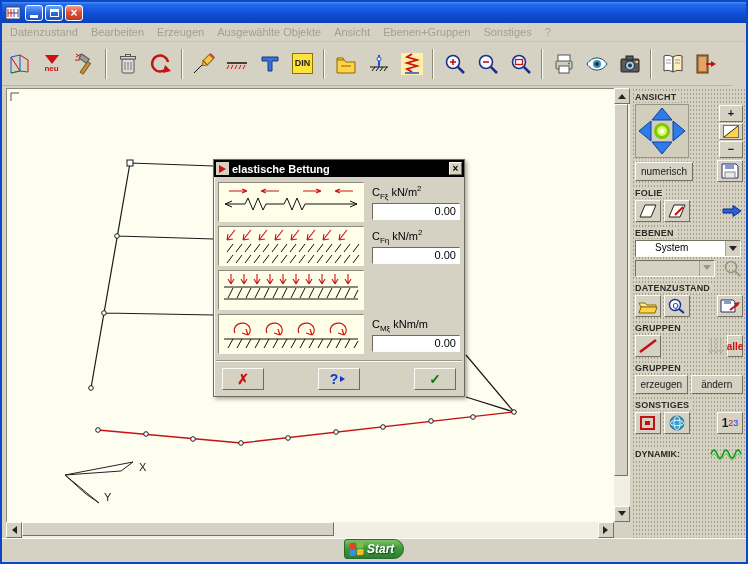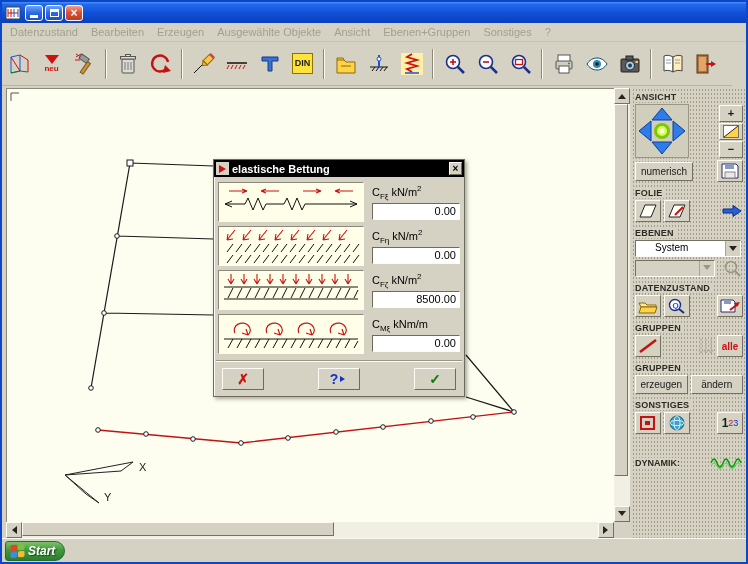--- a/index.html
+++ b/index.html
@@ -73,21 +73,21 @@
   .srow { display:flex; align-items:center; gap:3px; margin:2px 0; }
   .sb-btn { background:#d6d2c3; border:1px solid; border-color:#fcfbf5 #75715f #75715f #fcfbf5;
     display:flex; align-items:center; justify-content:center; font-size:10px; color:#1a1a1a; }
   .flaticon { display:flex; align-items:center; justify-content:center; }
   .navpad { width:54px; height:54px; background:#d2cebe; border:1px solid #9a9684;
     display:flex; align-items:center; justify-content:center; }
   .navcol { margin-left:auto; display:flex; flex-direction:column; gap:1px; }
   .navcol .sb-btn { width:24px; height:17px; font-weight:bold; font-size:11px; }
   .btn-numerisch { width:58px; height:19px; }
   .btn-sm { width:26px; height:22px; }
-  .btn-alle { width:26px; height:22px; color:#cc1111; font-weight:bold; }
+  .btn-alle { width:16px; height:22px; color:#cc1111; font-weight:bold; }
   .btn-grp { flex:1; height:19px; }
   .combo { display:flex; width:106px; height:17px; border:1px solid;
     border-color:#75715f #fcfbf5 #fcfbf5 #75715f; background:#fff;padding-left:16px; }
   .combo.disabled { background:#d6d2c3; width:80px; }
   .combo-text { flex:1; font-size:10px; padding:1px 3px; white-space:nowrap; overflow:hidden; }
   .cbtn { width:15px; background:#d6d2c3; border-left:1px solid #a8a496;
     display:flex; align-items:center; justify-content:center; }
   .digits { gap:0; }
   .d1 { font-size:12px; font-weight:bold; }
   .d2 { font-size:9px; color:#cc1111; vertical-align:super; }
@@ -123,21 +123,21 @@
   .dlg-btn { width:42px; height:22px; background:#d6d2c3; border:1px solid;
     border-color:#fcfbf5 #6f6b5a #6f6b5a #fcfbf5; font-size:14px; font-weight:bold;
     display:flex; align-items:center; justify-content:center; gap:2px; }
   .dlg-btn.cancel { color:#cc1111; }
   .dlg-btn.help   { color:#1133cc; }
   .dlg-btn.ok     { color:#117711; }
   .harrow { width:0; height:0; border:3px solid transparent; border-left:5px solid #1133cc; }
 
   
   .statusbar { position:absolute; left:0; bottom:0; width:744px; height:24px;
-    border-top:1px solid #fafaf2; display:flex; align-items:center; padding:0 3px; gap:5px; }
+    border-top:1px solid #fafaf2; display:flex; align-items:center; padding:0 3px; gap:5px;flex-direction:column; }
   .startbtn { height:20px; min-width:60px; background:linear-gradient(180deg,#7cc268,#3f9a3c 45%,#2e7d2f);
     border:1px solid #2a6a2a; border-radius:3px 10px 10px 3px; display:flex; align-items:center;
     gap:3px; padding:0 8px 0 4px; color:#fff; font-weight:bold; font-style:italic; font-size:12px;
     text-shadow:1px 1px 1px #1a4a1a; }
   .statusfield { width:420px; height:18px; background:#d6d2c3; border:1px solid;
     border-color:#807c6c #fcfbf5 #fcfbf5 #807c6c; font-size:11px; color:#111;
     padding:1px 4px; white-space:nowrap; overflow:hidden; }
 </style>
 </head>
 <body>
@@ -518,21 +518,21 @@
             <ellipse cx="10" cy="9" rx="7" ry="2.6" fill="none" stroke="#d8f0fa"></ellipse>
           </svg>
         </div>
       <div class="sb-btn btn-sm digits" style="margin-left:auto">
         <span class="d1">1</span>
           <span class="d2">2</span>
           <span class="d3">3</span>
       </div>
     </div>
 
-    <div class="srow" style="margin-top:21px">
+    <div class="srow" style="margin-top:12px">
       <span class="dynlabel">DYNAMIK:</span>
       <div class="flaticon" style="margin-left:auto">
           <svg width="34" height="16">
             <path d="M2,8 q3,-8 6,0 t6,0 t6,0 t6,0 t6,0" fill="none" stroke="#0a9a0a" stroke-width="1.4"></path>
             <path d="M2,11 q3,-6 6,0 t6,0 t6,0 t6,0 t6,0" fill="none" stroke="#5ac85a" stroke-width="1"></path>
           </svg>
         </div>
     </div>
   </div>
 
@@ -572,24 +572,20 @@
       </div>
     </div>
 
     <div class="dlg-row">
       <div class="pict">
         <svg width="144" height="38">
           <path d="M12,3 v10 M12,13 l-3,-5 M12,13 l3,-5 M25,3 v10 M25,13 l-3,-5 M25,13 l3,-5 M38,3 v10 M38,13 l-3,-5 M38,13 l3,-5 M51,3 v10 M51,13 l-3,-5 M51,13 l3,-5 M64,3 v10 M64,13 l-3,-5 M64,13 l3,-5 M77,3 v10 M77,13 l-3,-5 M77,13 l3,-5 M90,3 v10 M90,13 l-3,-5 M90,13 l3,-5 M103,3 v10 M103,13 l-3,-5 M103,13 l3,-5 M116,3 v10 M116,13 l-3,-5 M116,13 l3,-5 M129,3 v10 M129,13 l-3,-5 M129,13 l3,-5" fill="none" stroke="#cc1111" stroke-width="1.1"></path>
           <path d="M5,16 h134 M5,28 h134" fill="none" stroke="#111"></path>
           <path d="M9,27 l5,-10 M18,27 l5,-10 M27,27 l5,-10 M36,27 l5,-10 M45,27 l5,-10 M54,27 l5,-10 M63,27 l5,-10 M72,27 l5,-10 M81,27 l5,-10 M90,27 l5,-10 M99,27 l5,-10 M108,27 l5,-10 M117,27 l5,-10 M126,27 l5,-10 M135,27 l4,-8" fill="none" stroke="#111"></path>
         </svg>
-      </div>
-      <div class="fld">
-        <div class="fld-label"><span>C</span><sub>Fζ</sub><span class="unit">kN/m</span><sup>2</sup></div>
-        <input value="8500.00" style="">
       </div>
     </div>
 
     <div class="dlg-row">
       <div class="pict">
         <svg width="144" height="38">
           <path d="M5,24 h134" fill="none" stroke="#111"></path>
           <path d="M9,33 l5,-9 M18,33 l5,-9 M27,33 l5,-9 M36,33 l5,-9 M45,33 l5,-9 M54,33 l5,-9 M63,33 l5,-9 M72,33 l5,-9 M81,33 l5,-9 M90,33 l5,-9 M99,33 l5,-9 M108,33 l5,-9 M117,33 l5,-9 M126,33 l5,-9 M135,33 l4,-7" fill="none" stroke="#111"></path>
           <path d="M16,18 a8,7 0 1 1 13,2 M29,20 l-2,-6 M29,20 l-6,-2 M48,18 a8,7 0 1 1 13,2 M61,20 l-2,-6 M61,20 l-6,-2 M80,18 a8,7 0 1 1 13,2 M93,20 l-2,-6 M93,20 l-6,-2 M112,18 a8,7 0 1 1 13,2 M125,20 l-2,-6 M125,20 l-6,-2" fill="none" stroke="#cc1111" stroke-width="1.2"></path>
         </svg>

